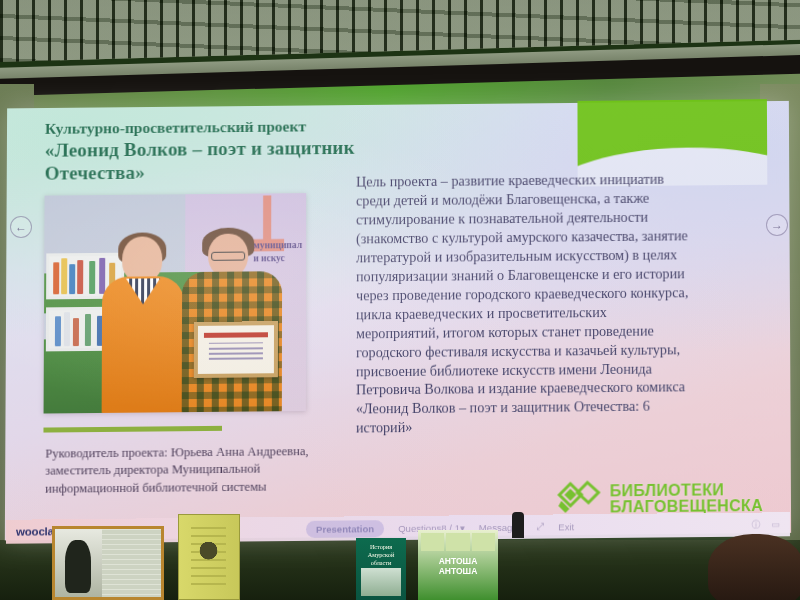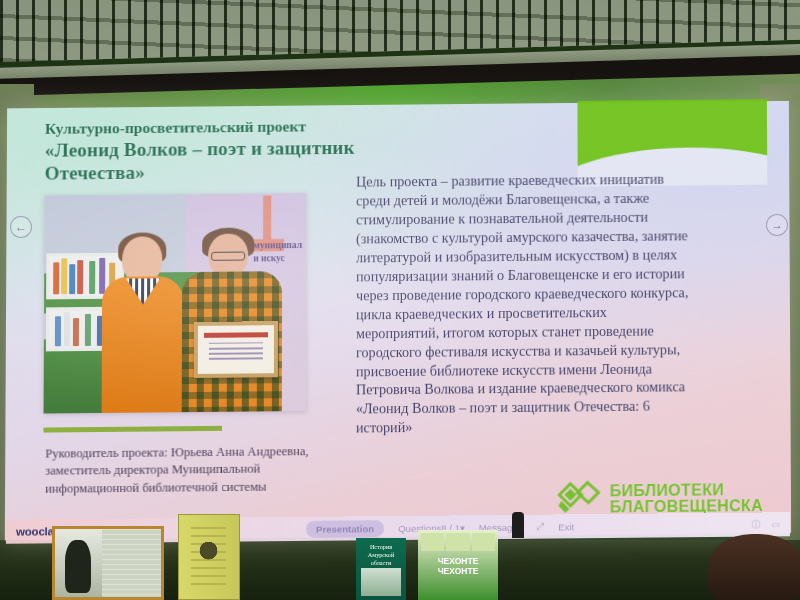--- a/index.html
+++ b/index.html
@@ -360,19 +360,19 @@
     <div class="bt">История Амурской области</div>
     <div class="bimg"></div>
   </div>
 
   <div class="fg book-green">
     <div class="gb">
       <i></i>
       <i></i>
       <i></i>
     </div>
-    <div class="gt">ЧЕХОНТЕ ЧЕХОНТЕ</div>
+    <div class="gt">АНТОША АНТОША</div>
   </div>
 
   <div class="mini-person"></div>
   <div class="person-fg"></div>
 
 </div>
 
 </body></html>

